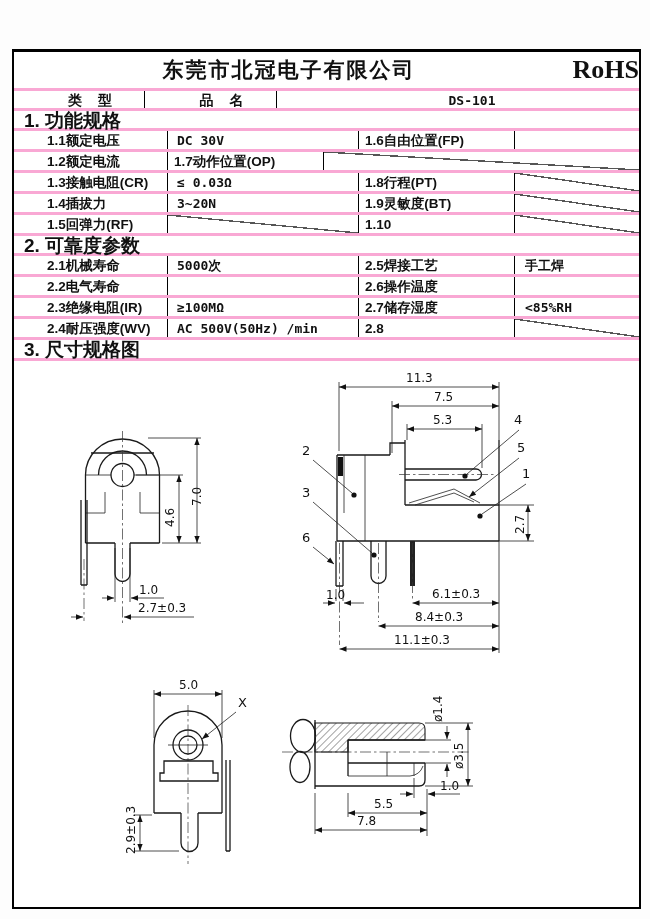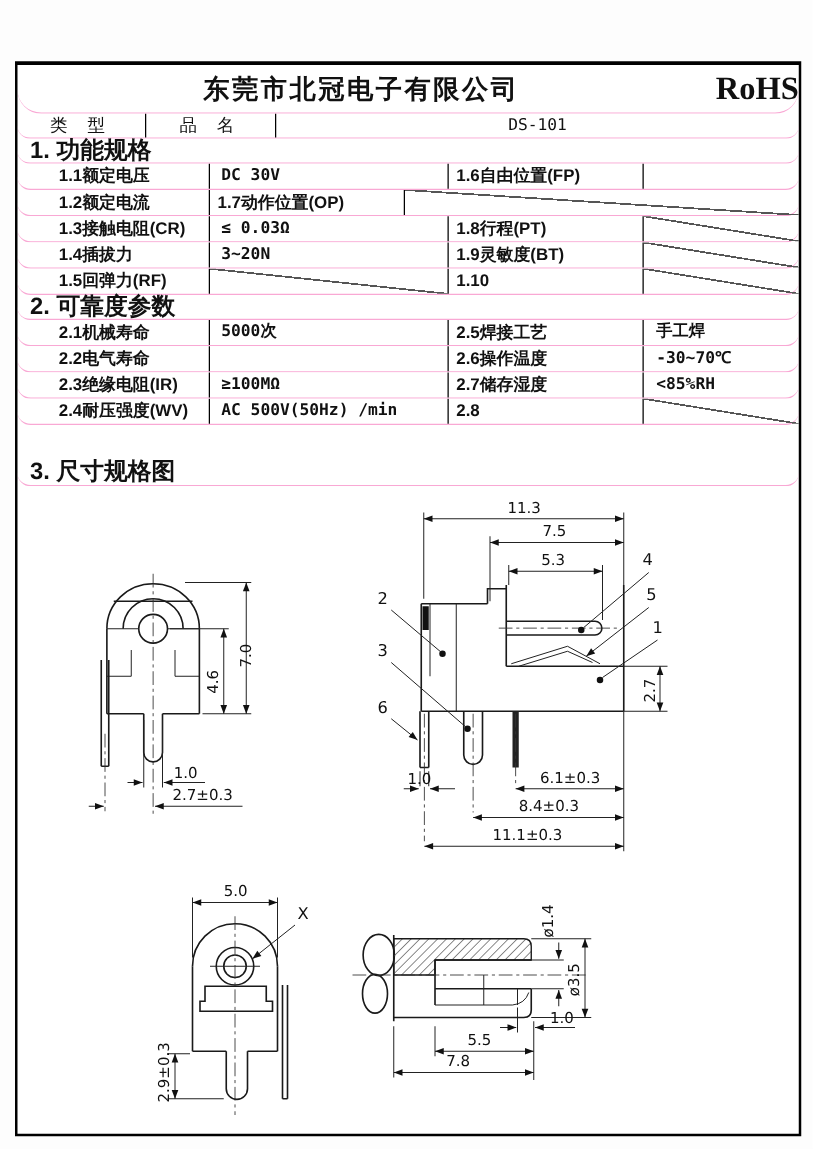--- a/index.html
+++ b/index.html
@@ -1,33 +1,33 @@
 <!DOCTYPE html>
 <html><head>
 <meta charset="utf-8">
 <style>
   html,body{margin:0;padding:0;background:#fdfdfd;}
   .canvas{position:relative;width:650px;height:919px;background:#fdfdfd;
           font-family:"Liberation Sans",sans-serif;color:#111;overflow:hidden;}
   .page{position:absolute;left:12px;top:49px;width:629px;height:860px;
         box-sizing:border-box;border:2px solid #000;border-top-width:3px;background:#fff;}
-  .row{box-sizing:border-box;display:flex;border-bottom:1px solid #f9a8d4;border-radius:19px;}
+  .row{box-sizing:border-box;display:flex;border-bottom:3px solid #f9a8d4;}
   .company-row{height:39px;align-items:center;}
   .company{flex:1;text-align:center;font-size:21px;font-weight:bold;letter-spacing:2px;padding-left:30px;}
   .rohs{width:105px;text-align:right;padding-right:0;font-family:"Liberation Serif",serif;
         font-size:26px;font-weight:600;}
   .type-row{height:20px;}
-  .hcell{box-sizing:border-box;border-right:1px solid #000;font-weight:normal;font-size:14px;
-         line-height:19px;text-align:center;overflow:hidden;}
+  .hcell{box-sizing:border-box;border-right:1px solid #000;font-weight:bold;font-size:14px;
+         line-height:19px;text-align:center;overflow:hidden;margin-left:28px;}
   .hc1{width:103px;letter-spacing:6px;}
   .hc2{width:214px;}
   .hc3{width:104px;letter-spacing:6px;}
   .hc4{flex:1;border-right:none;font-family:"DejaVu Sans Mono",monospace;font-size:13px;}
   .sec-title{height:20px;line-height:19px;font-weight:bold;font-size:19px;padding-left:10px;display:block;}
-  .sec-title3{height:21px;line-height:20px;margin-top:28px;}
+  .sec-title3{height:21px;line-height:20px;}
   .spec{height:21px;padding-left:28px;}
   .cell{box-sizing:border-box;border-right:1px solid #000;font-size:13.5px;line-height:20px;
         white-space:nowrap;overflow:hidden;}
   .lab{width:126px;font-weight:bold;padding-left:5px;}
   .val{width:191px;font-family:"DejaVu Sans Mono",monospace;font-weight:bold;padding-left:9px;font-size:13px;}
   .lab2{width:156px;font-weight:bold;padding-left:6px;}
   .val2{flex:1;border-right:none;font-family:"DejaVu Sans Mono",monospace;font-weight:bold;
         padding-left:10px;font-size:13px;}
   .slash{background-image:linear-gradient(to top right,
          transparent calc(50% - 0.7px), #555 calc(50% - 0.7px),
@@ -93,21 +93,20 @@
     <div class="row spec">
       <div class="cell lab">2.1机械寿命</div>
       <div class="cell val">5000次</div>
       <div class="cell lab2">2.5焊接工艺</div>
       <div class="cell val2">手工焊</div>
     </div>
     <div class="row spec">
       <div class="cell lab">2.2电气寿命</div>
       <div class="cell val"></div>
       <div class="cell lab2">2.6操作温度</div>
-      <div class="cell val2">-30~70℃</div>
     </div>
     <div class="row spec">
       <div class="cell lab">2.3绝缘电阻(IR)</div>
       <div class="cell val">≥100MΩ</div>
       <div class="cell lab2">2.7储存湿度</div>
       <div class="cell val2">&lt;85%RH</div>
     </div>
     <div class="row spec">
       <div class="cell lab">2.4耐压强度(WV)</div>
       <div class="cell val">AC 500V(50Hz) /min</div>

